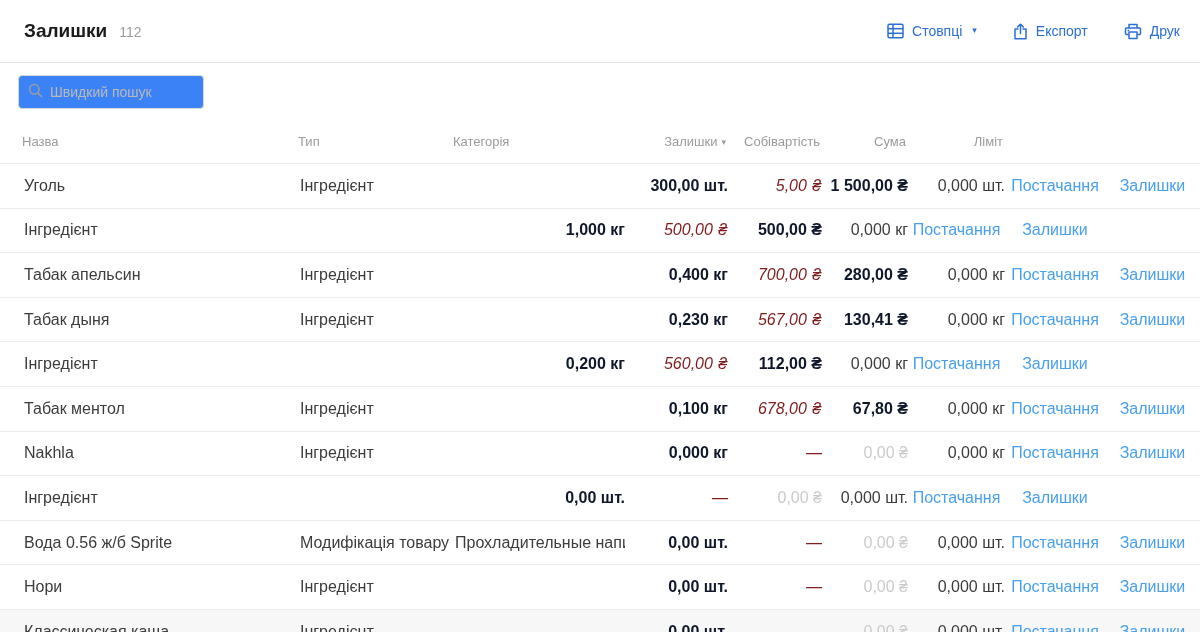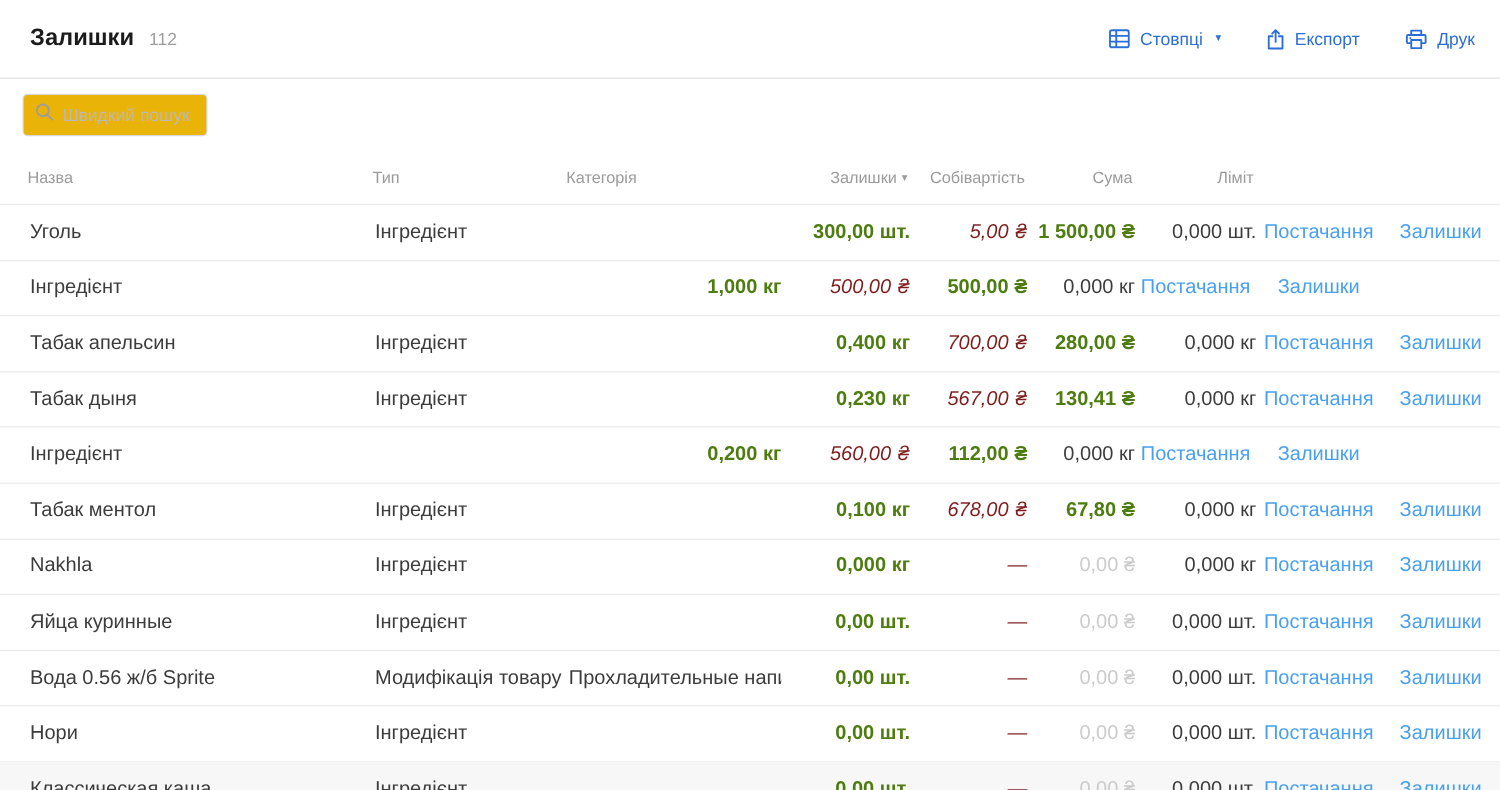--- a/index.html
+++ b/index.html
@@ -14,23 +14,23 @@
   .page-count { font-size:14px; color:#9d9d9d; }
   .toolbar { display:flex; align-items:center; gap:36px; }
   .toolbar-btn { display:flex; align-items:center; gap:8px; color:#2b6fd6;
     font-size:14px; cursor:pointer; }
   .toolbar-btn svg { display:block; }
   .caret { font-size:9px; margin-left:2px; position:relative; top:-1px; }
 
   
   .filterbar { display:flex; align-items:center; margin-top:12px;
     padding:0 24px 0 18px; height:34px; }
-  .search-box { display:flex; align-items:center; width:148px; height:34px;
+  .search-box { display:flex; align-items:center; width:186px; height:34px;
     border:1px solid #d8d8d8; border-radius:4px; padding:0 9px; gap:7px;
-    background:#eab308; }
+    background:#3b82f6; }
   .search-box input { border:none; outline:none; width:116px; font-size:14px;
     color:#333; font-family:inherit; background:transparent; }
   .search-box input::placeholder { color:#b9b9b9; }
   .filters { display:flex; align-items:center; gap:35px; margin-left:27px; }
   .filter-link { color:#2f7cd9; font-size:14.5px; cursor:pointer; }
   .filter-link .caret { color:#2f7cd9; }
 
   
   .grid { display:grid;
     grid-template-columns:276px 155px 170px 103px 94px 86px 97px 100px 95px;
@@ -38,21 +38,21 @@
   .thead { height:55px; align-items:end; border-bottom:1px solid #ebebeb;padding-left:22px; }
   .th { font-size:13px; color:#9b9b9b; padding-bottom:14px; white-space:nowrap; }
   .th.r { text-align:right; }
   .sort-caret { font-size:9px; color:#9b9b9b; margin-left:4px; position:relative; top:-1px; }
 
   .row { height:44.6px; align-items:center; border-bottom:1px solid #ebebeb;
     font-size:16px; color:#3c3c3c; cursor:default; }
   .row:last-child { background:#f7f7f7; }
   .cell { white-space:nowrap; overflow:hidden; }
   .cell.r { text-align:right; }
-  .cell.bold { font-weight:700; color:#4d7c0f; }
+  .cell.bold { font-weight:700; color:#0f172a; }
   .cell.cost { color:#7f1d1d;font-style:italic; }
   .cell.muted { font-weight:400; color:#cbcbcb; }
   .cell.link { color:#49a0ee; text-align:center; cursor:pointer; }
 </style>
 </head>
 <body>
 
 <div class="topbar">
   <div class="title-wrap">
     <span class="page-title">Залишки</span>
@@ -189,21 +189,20 @@
       <div class="cell">Інгредієнт</div>
       <div class="cell"></div>
       <div class="cell r bold">0,000 кг</div>
       <div class="cell r cost">—</div>
       <div class="cell r muted">0,00 ₴</div>
       <div class="cell r">0,000 кг</div>
       <div class="cell link">Постачання</div>
       <div class="cell link">Залишки</div>
     </div>
     <div class="grid row">
-      <div class="cell">Яйца куринные</div>
       <div class="cell">Інгредієнт</div>
       <div class="cell"></div>
       <div class="cell r bold">0,00 шт.</div>
       <div class="cell r cost">—</div>
       <div class="cell r muted">0,00 ₴</div>
       <div class="cell r">0,000 шт.</div>
       <div class="cell link">Постачання</div>
       <div class="cell link">Залишки</div>
     </div>
     <div class="grid row">

